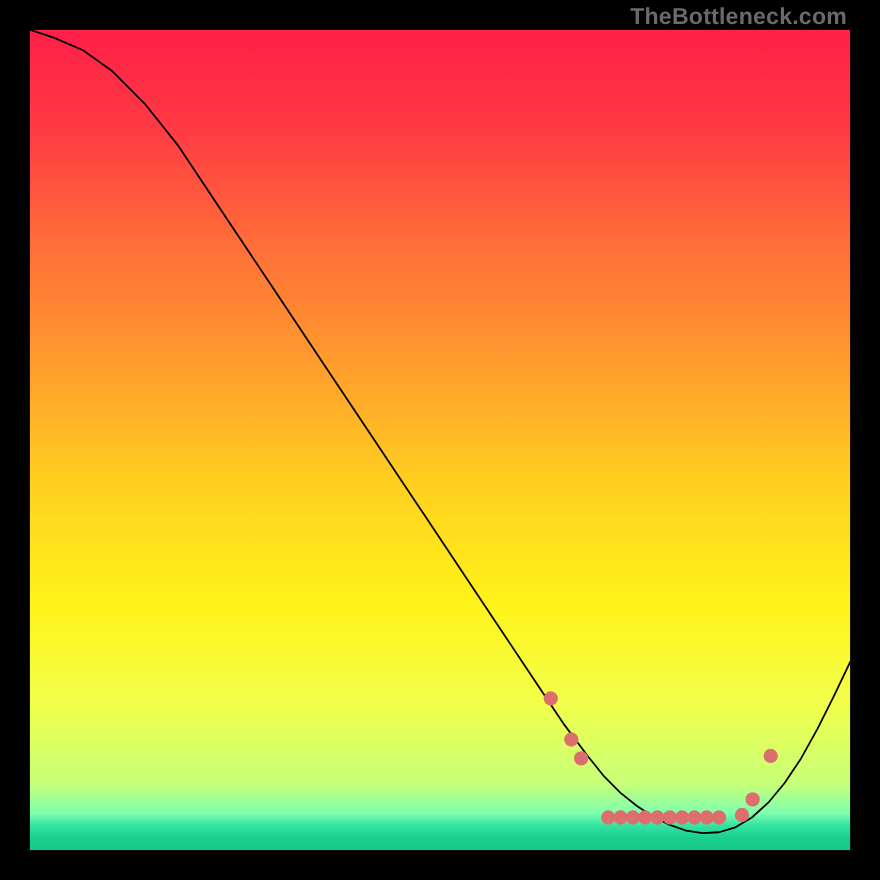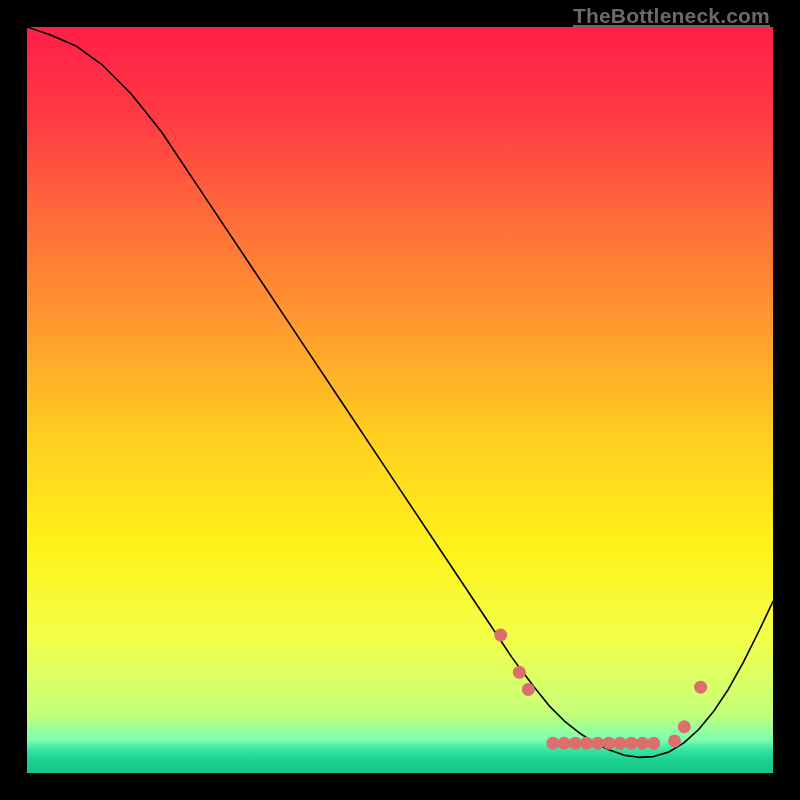--- a/index.html
+++ b/index.html
@@ -28,21 +28,20 @@
   .watermark {
     position: absolute;
     top: 4px;
     right: 30px;
     color: #6a6a6a;
     font-family: Arial, Helvetica, sans-serif;
     font-size: 21px;
     font-weight: 600;
     letter-spacing: 0.2px;
     user-select: none;
-    text-decoration: underline;
   }
 </style>
 </head>
 <body>
 
 <div class="frame">
   <svg class="plot" viewBox="0 0 746 746" preserveAspectRatio="none">
     <defs>
       <linearGradient id="bg-grad" x1="0" y1="0" x2="0" y2="1">
           <stop offset="0%" stop-color="#ff1f48"></stop>

